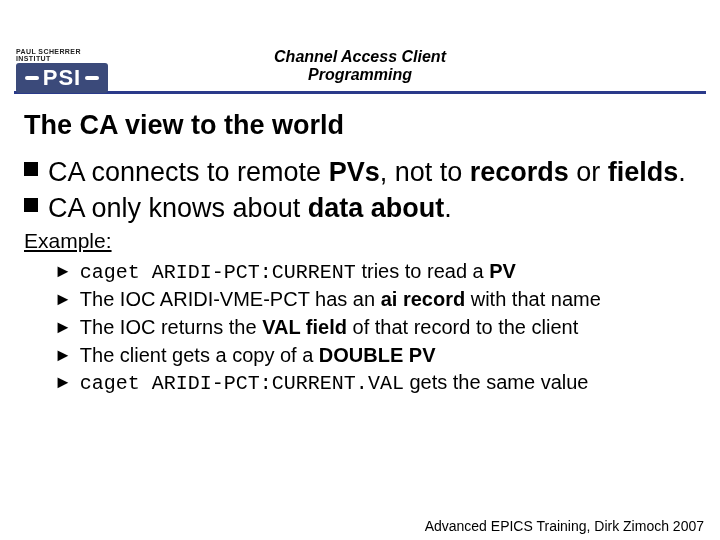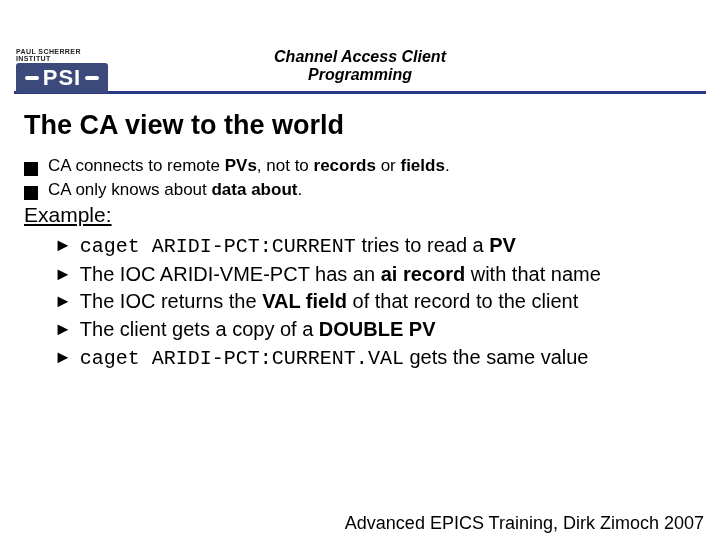--- a/index.html
+++ b/index.html
@@ -65,21 +65,21 @@
   }
   .content {
     padding: 16px 20px 0 24px;
   }
   .section-title {
     font-size: 27px;
     font-weight: bold;
     margin-bottom: 14px;
   }
   .b1 {
-    font-size: 17px;
+    font-size: 27px;
     line-height: 1.28;
     display: flex;
     margin-bottom: 2px;
   }
   .b1 .mk {
     width: 14px;
     height: 14px;
     background: #000;
     margin-top: 7px;
     margin-right: 10px;
@@ -107,21 +107,21 @@
     line-height: 1.35;
     flex: 0 0 auto;
   }
   .b2 .tx { flex: 1; }
   .mono { font-family: "Courier New", Courier, monospace; text-align: center; }
   .bold { font-weight: bold; }
   .footer {
     position: absolute;
     right: 16px;
     bottom: 6px;
-    font-size: 18px;
+    font-size: 14px;
     color: #000;
   }
 </style>
 </head>
 <body>
 
 <div class="header">
   <div class="logo">
     <div class="logo-top">PAUL SCHERRER INSTITUT</div>
     <div class="logo-box">

